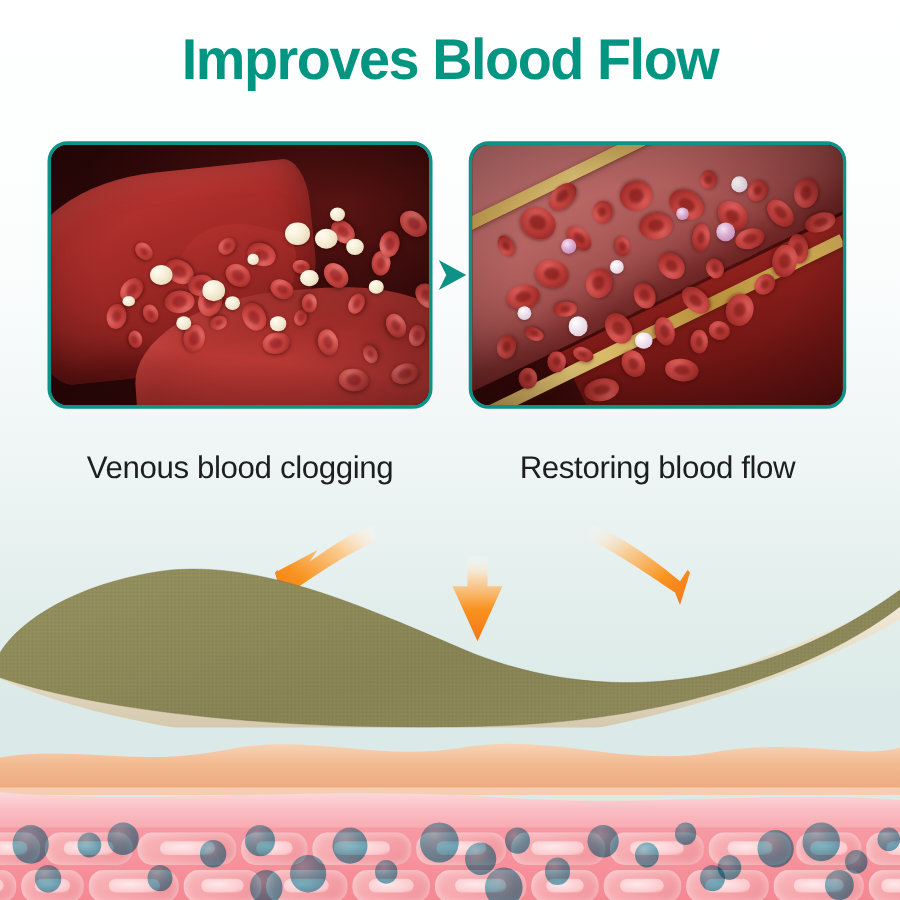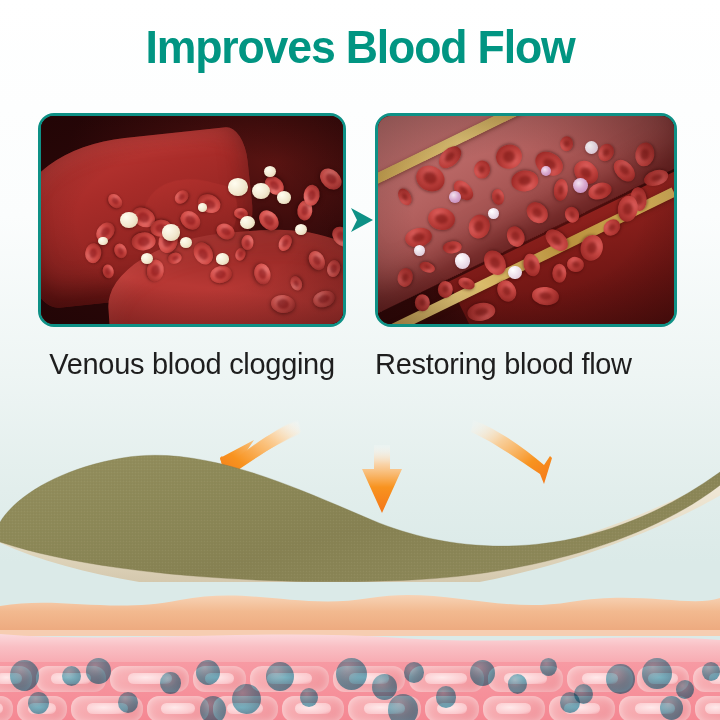--- a/index.html
+++ b/index.html
@@ -120,27 +120,27 @@
   .wbc{position:absolute;border-radius:50%;
     background:radial-gradient(circle at 35% 32%,#ffffff 0%,#efe2ec 45%,#d8c0d2 100%);
     box-shadow:0 1px 3px rgba(40,0,0,.35);}
   .wbc.purple{background:radial-gradient(circle at 38% 34%,#f3e2f0 0%,#d9a9cf 45%,#b97fb0 100%);}
 
   
   #chevron{position:absolute;left:348px;top:204px;width:28px;height:32px;}
 
   
   .caption{
-    position:absolute;top:348px;
-    font-size:29px;color:#1e1e1e;
+    position:absolute;top:360px;
+    font-size:25px;color:#1e1e1e;
     letter-spacing:-.3px;
     white-space:nowrap;
   }
   #cap-left{left:38px;width:308px;text-align:center;}
-  #cap-right{left:375px;width:302px;}
+  #cap-right{left:375px;width:302px;text-align:center;}
 
   
   .arrow{position:absolute;}
   #arrow-left{left:198px;top:418px;width:104px;height:72px;}
   #arrow-center{left:358px;top:443px;width:48px;height:72px;}
   #arrow-right{left:470px;top:418px;width:104px;height:72px;}
 
   
   #patch{position:absolute;left:-8px;top:452px;width:736px;height:130px;}
 

